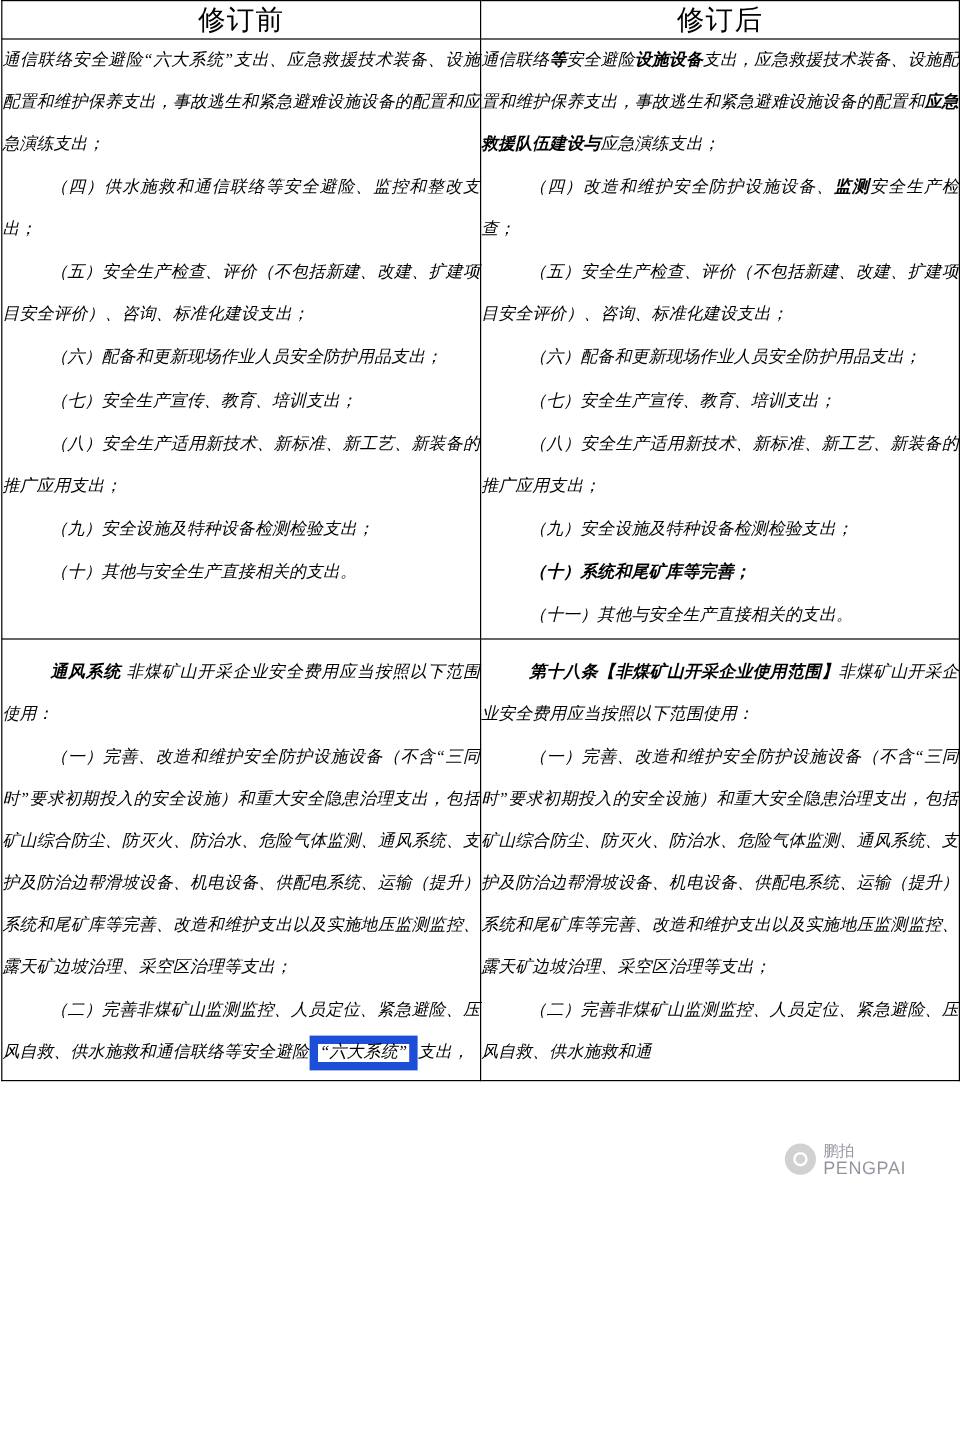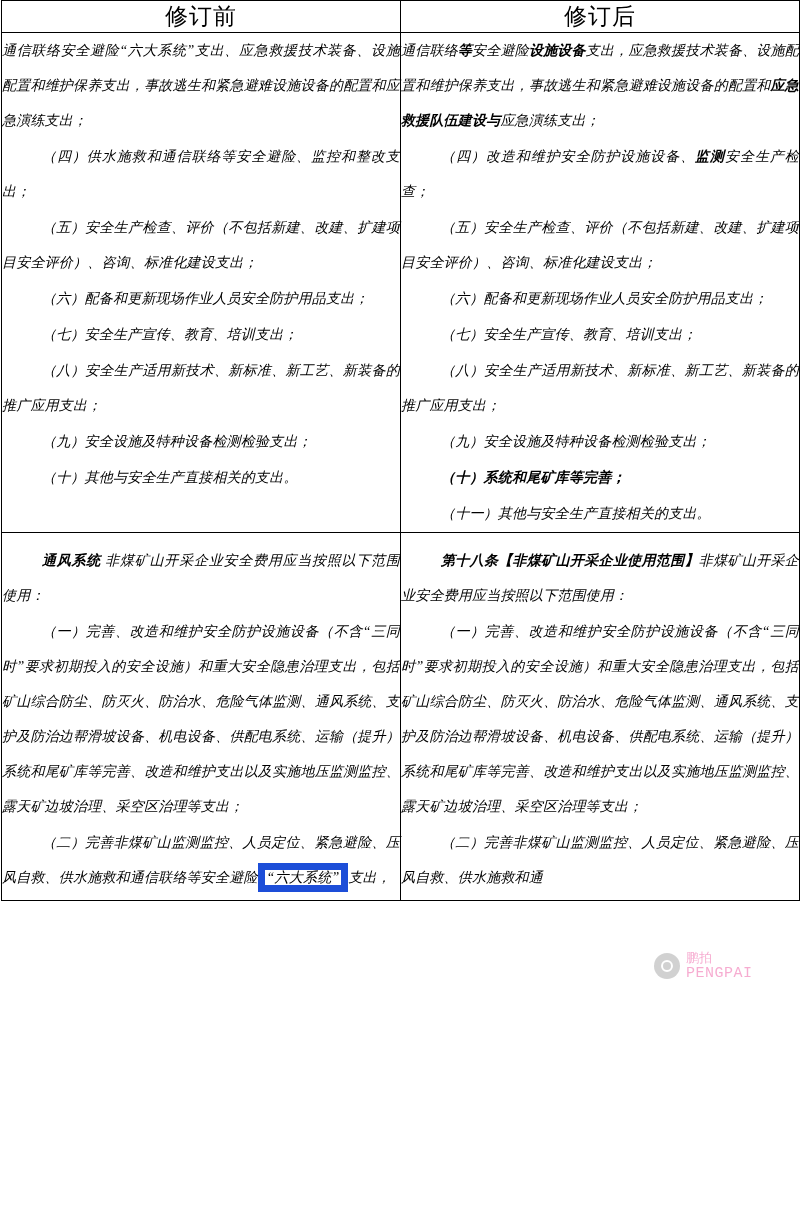--- a/index.html
+++ b/index.html
@@ -92,22 +92,22 @@
     left: 7px;
     top: 7px;
     width: 12px;
     height: 12px;
     border-radius: 50%;
     border: 2px solid #ffffff;
     box-sizing: border-box;
   }
   .wm-text {
     font-size: 13px;
-    color: #ec4899;
-    font-family: Liberation Mono, monospace;
+    color: #0f172a;
+    font-family: Liberation Sans, sans-serif;
     line-height: 15px;
   }
   .wm-text small {
     display: block;
     font-size: 15px;
     letter-spacing: 0.5px;
   }
 </style>
 </head>
 <body>

